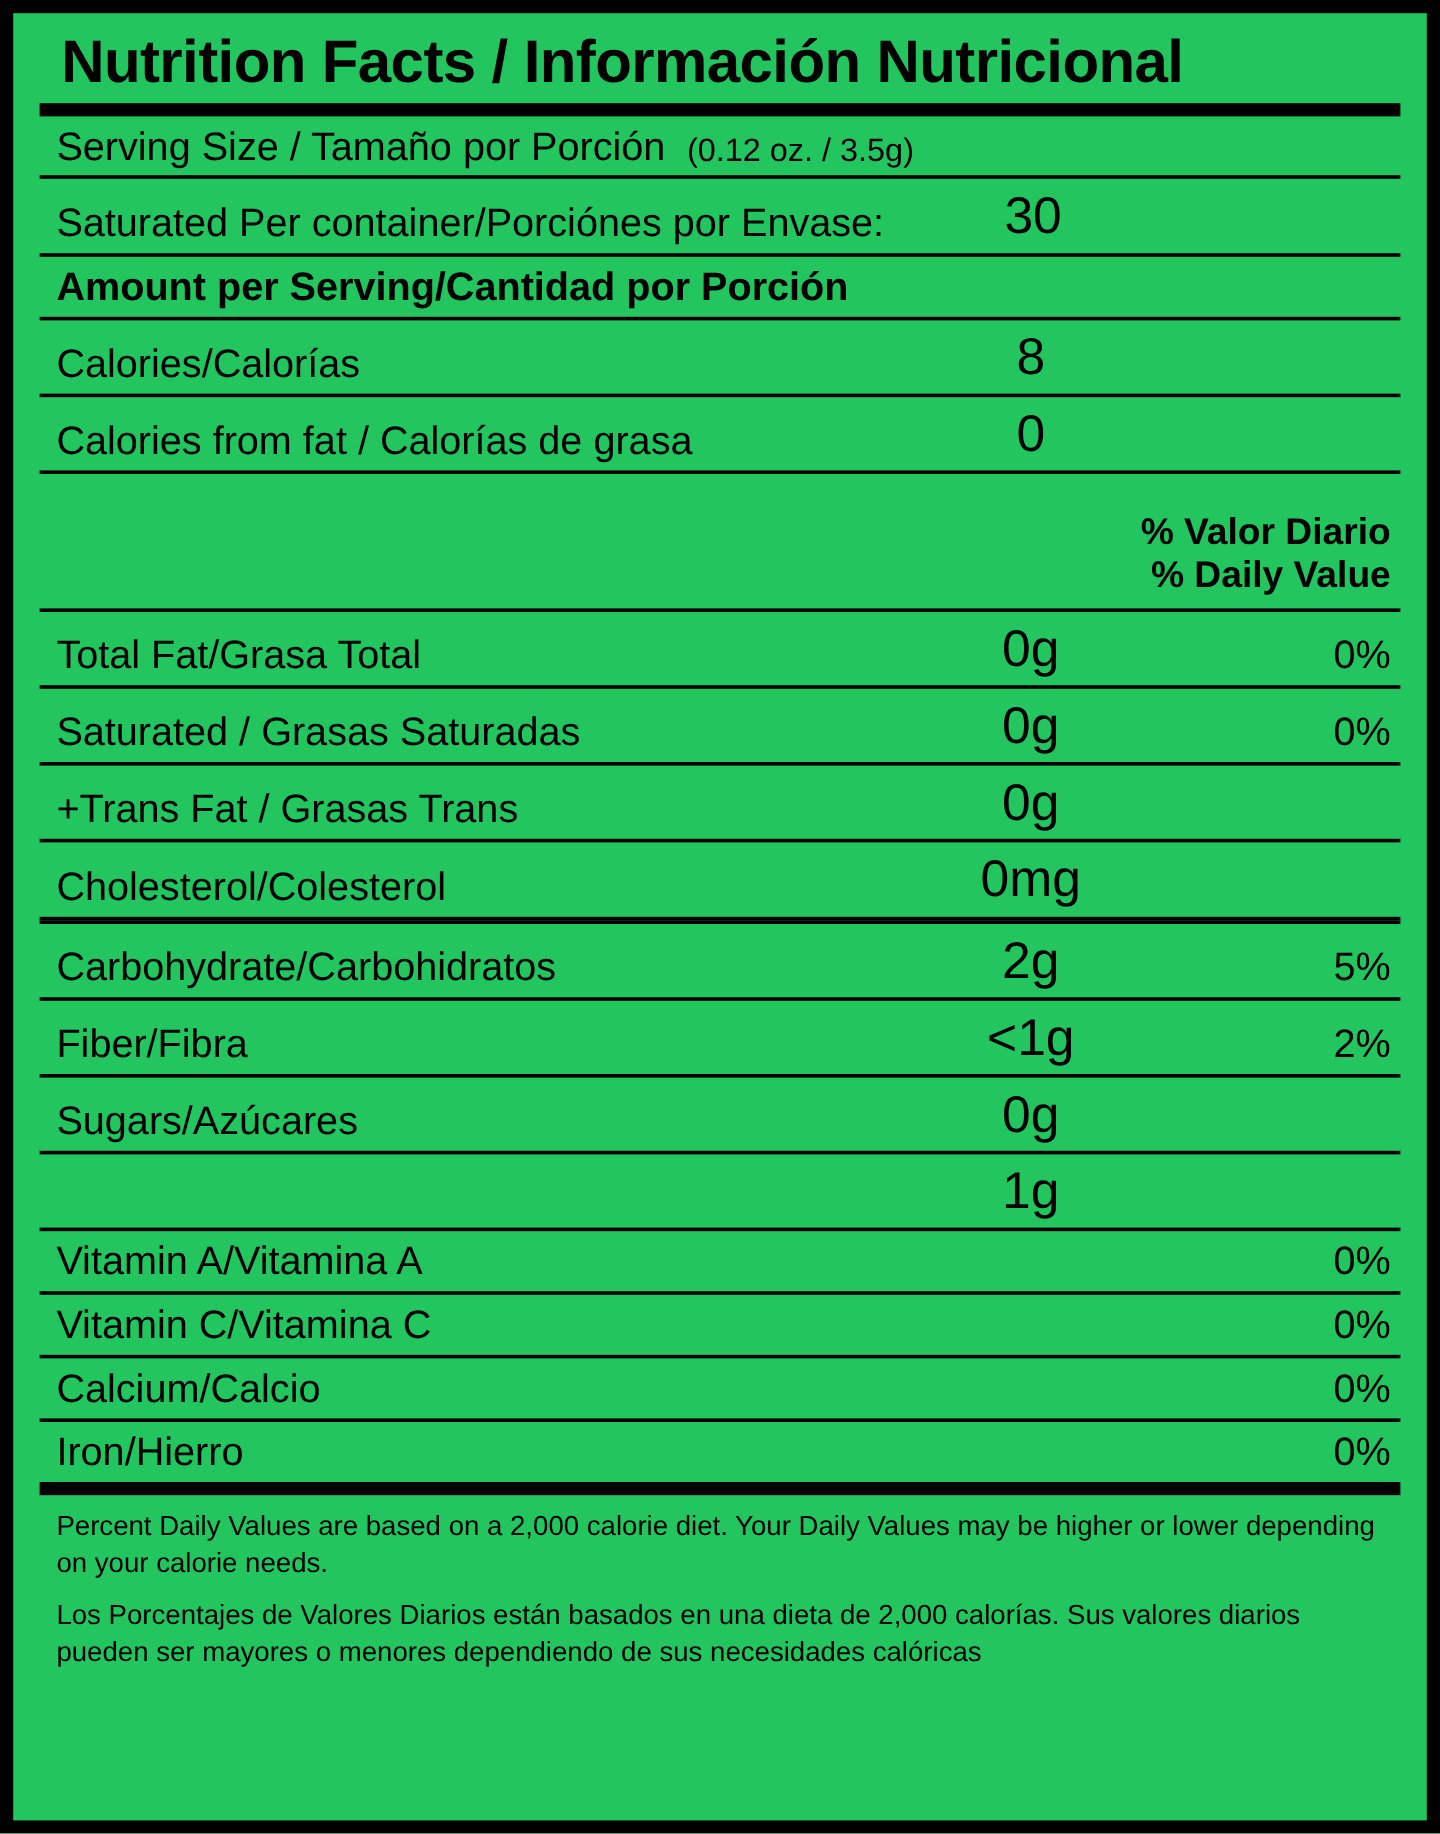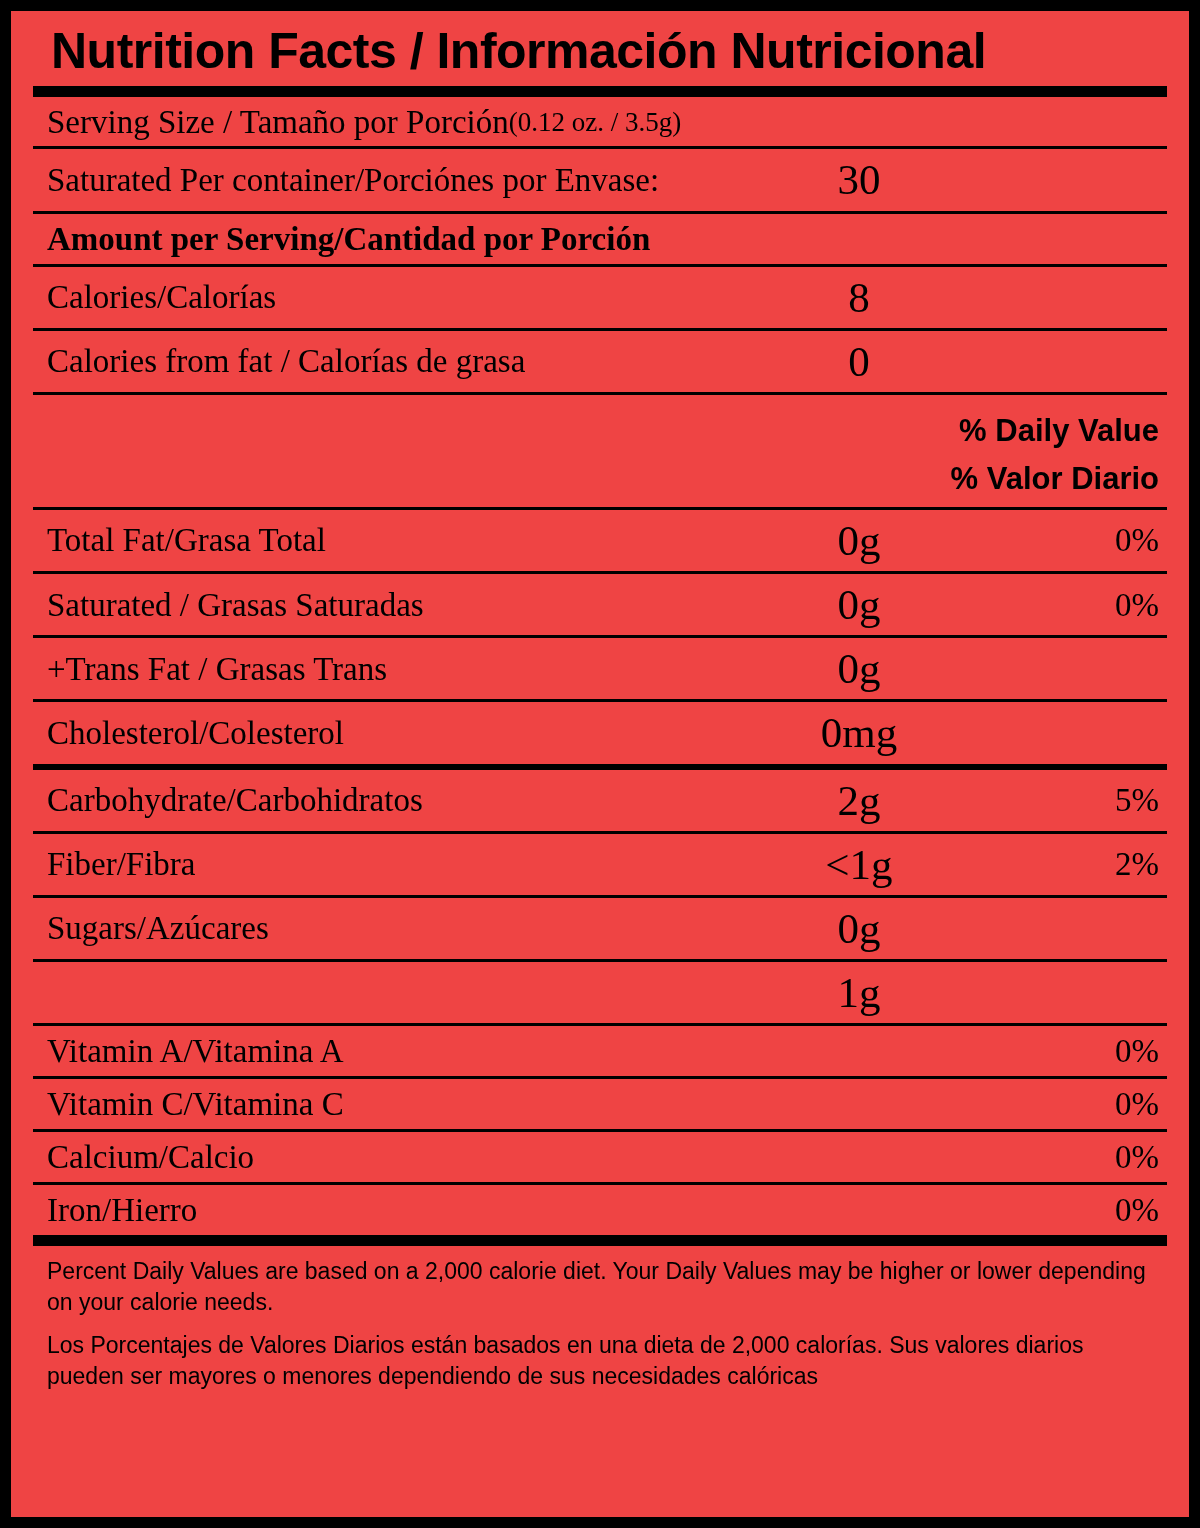--- a/index.html
+++ b/index.html
@@ -12,21 +12,21 @@
     height: 1528px;
     font-family: "Liberation Sans", sans-serif;
     color: #000000;
     -webkit-font-smoothing: antialiased;
   }
   .panel {
     box-sizing: border-box;
     width: 1200px;
     height: 1528px;
     border: 11px solid #000000;
-    background: #ef4444;
+    background: #22c55e;
     padding: 8px 22px 10px 22px;
     display: flex;
     flex-direction: column;
   }
   .title {
     font-size: 50px;
     font-weight: bold;
     line-height: 1.05;
     letter-spacing: -0.5px;
     padding: 6px 0 8px 18px;
@@ -37,32 +37,32 @@
     background: #000000;
     margin: 0;
   }
   .rule-thin {
     height: 3px;
     background: #000000;
     margin: 0;
   }
   .row {
     display: flex;
-    align-items: center;
+    align-items: flex-end;
     padding: 7px 0 6px 14px;
     font-size: 33px;
     line-height: 1.12;
-    font-family: Liberation Serif, serif;
   }
   .row .label {
     flex: 0 0 auto;
     white-space: nowrap;
   }
   .row .sub {
     font-size: 27px;
+    padding-left: 18px;
     white-space: nowrap;
   }
   .row .spacer {
     flex: 1 1 auto;
   }
   .col-amount {
     width: 250px;
     text-align: center;
     font-size: 43px;
     white-space: nowrap;
@@ -149,22 +149,22 @@
   <div class="row">
     <span class="label">Calories from fat / Calorías de grasa</span>
     <span class="spacer"></span>
     <span class="col-amount">0</span>
     <span class="col-dv"></span>
   </div>
 
   <div class="rule-thin"></div>
 
   <div class="dv-head-block">
+    <div class="dv-head dv-head-line2">% Valor Diario</div>
     <div class="dv-head">% Daily Value</div>
-    <div class="dv-head dv-head-line2">% Valor Diario</div>
   </div>
 
   <div class="rule-thin"></div>
 
   <div class="rows-area" id="nutrient-rows">
       <div class="row">
         <span class="label">Total Fat/Grasa Total</span>
         <span class="spacer"></span>
         <span class="col-amount">0g</span>
         <span class="col-dv">0%</span>

